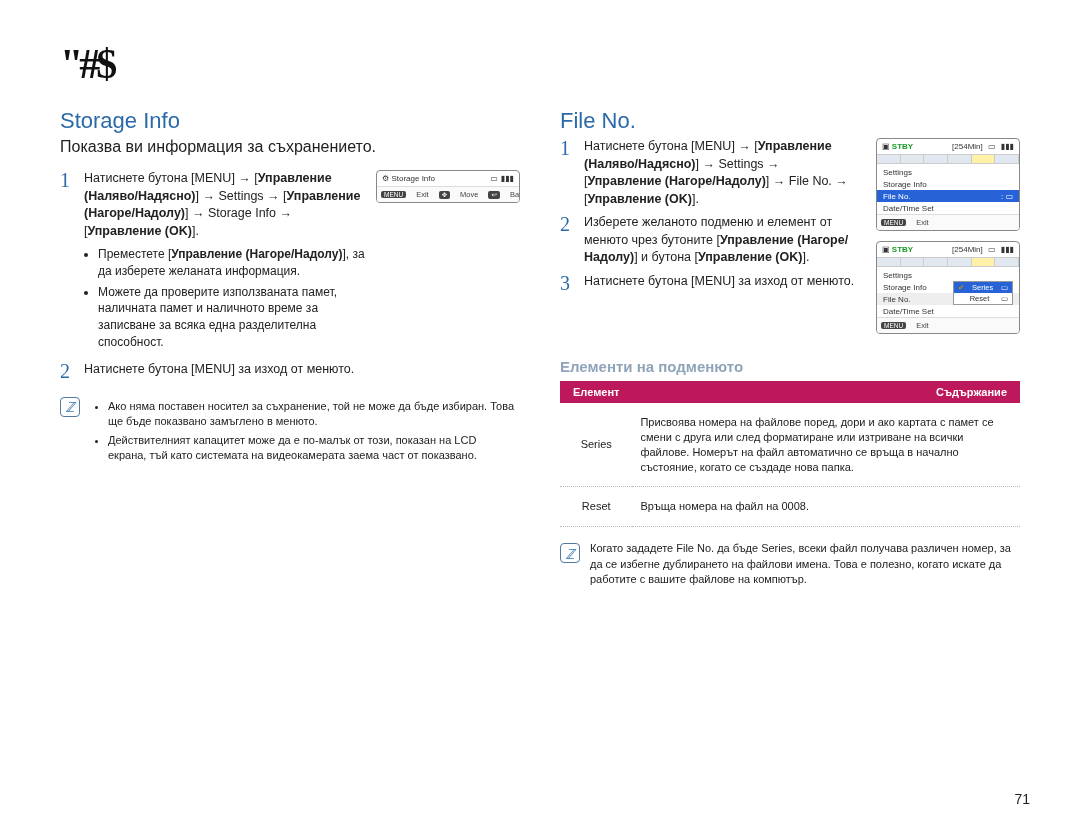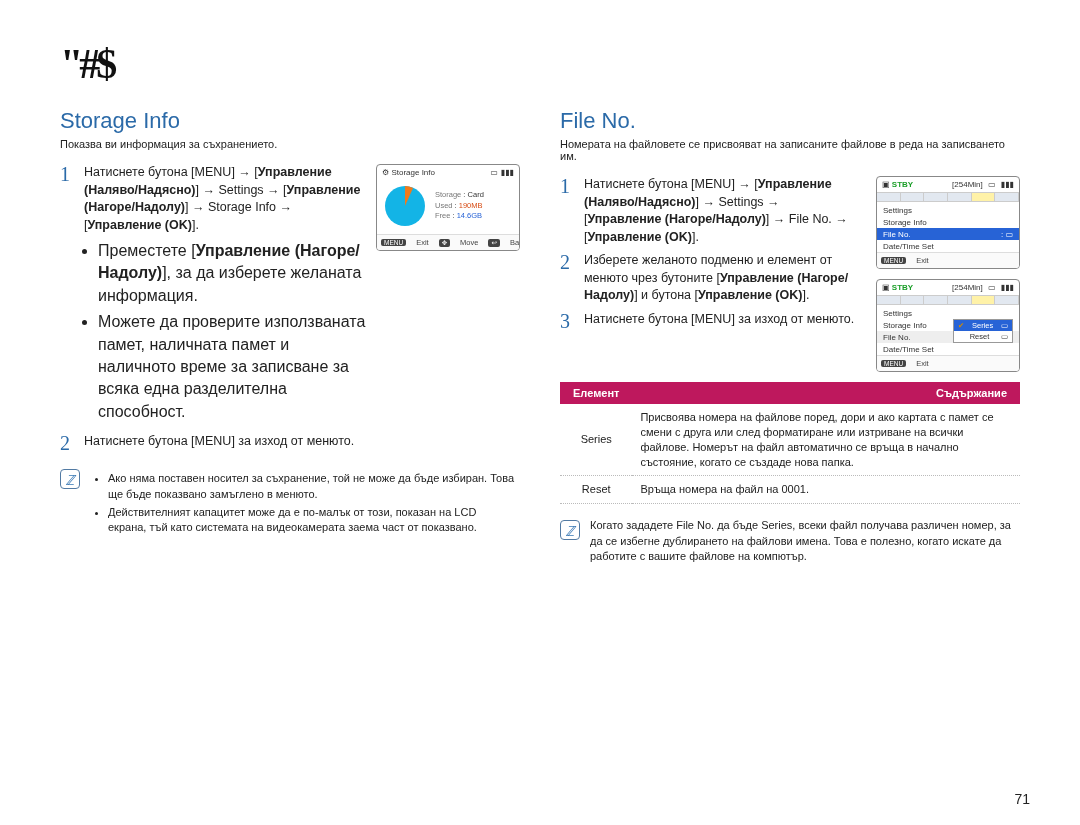--- a/index.html
+++ b/index.html
@@ -29,21 +29,21 @@
     flex: 1 1 50%;
     position: relative;
   }
   h2.sec {
     color: #2b6aa8;
     font-weight: 400;
     font-size: 22px;
     margin: 0 0 4px 0;
   }
   .subtitle {
-    font-size: 11px;
+    font-size: 16px;
     margin: 0 0 14px 0;
   }
   .step-row {
     display: flex;
     align-items: flex-start;
     gap: 10px;
     margin-bottom: 6px;
   }
   .step-num {
     font-family: "Times New Roman", serif;
@@ -58,21 +58,21 @@
     line-height: 1.4;
     flex: 1;
   }
   .step-body b { font-weight: 700; }
   ul.bul {
     margin: 6px 0 0 0;
     padding-left: 14px;
   }
   ul.bul li {
     list-style: disc;
-    font-size: 16px;
+    font-size: 12px;
     line-height: 1.4;
     margin-bottom: 4px;
   }
   .note-box {
     display: flex;
     gap: 10px;
     margin-top: 14px;
   }
   .note-icon {
     width: 20px; height: 20px;
@@ -109,21 +109,21 @@
     font-size: 11px;
   }
   table.sub-table thead th {
     background: #be185d;
     color: #fff;
     font-weight: 700;
     padding: 5px 13px;
     text-align: right;
   }
   table.sub-table td {
-    padding: 6px 8px;
+    padding: 12px 8px;
     border-bottom: 1px dotted #bbb;
     vertical-align: middle;
     line-height: 1.35;
   }
   table.sub-table td:first-child {
     text-align: center;
     width: 55px;
   }
 
   
@@ -227,31 +227,20 @@
   <div class="col">
     <h2 class="sec">Storage Info</h2>
     <p class="subtitle">Показва ви информация за съхранението.</p>
 
     <div style="float:right;margin-left:8px;">
       <div class="lcd pie">
         <div class="bar-top">
           <span>⚙ <span>Storage Info</span></span>
           <span class="right-icons"><span>▭</span><span>▮▮▮</span></span>
         </div>
-        <div class="pie-body">
-          <svg width="44" height="44" viewBox="0 0 44 44">
-            <circle cx="22" cy="22" r="20" fill="#13b4e6"></circle>
-            <path d="M22 22 L22 2 A20 20 0 0 1 30 4 Z" fill="#f07a1b"></path>
-          </svg>
-          <div class="legend">
-            <div><span class="lbl">Storage</span> : <span>Card</span></div>
-            <div><span class="lbl">Used</span> : <span class="used">190MB</span></div>
-            <div><span class="lbl">Free</span> : <span class="free">14.6GB</span></div>
-          </div>
-        </div>
         <div class="bar-bot">
           <span class="btnlbl">MENU</span>
           <span>Exit</span>
           <span class="btnlbl">✥</span>
           <span>Move</span>
           <span class="btnlbl">↩</span>
           <span>Back</span>
         </div>
       </div>
     </div>
@@ -276,21 +265,20 @@
       <div class="note-icon">ℤ</div>
       <ul class="note-list">
         <li>Ако няма поставен носител за съхранение, той не може да бъде избиран. Това ще бъде показвано замъглено в менюто.</li>
         <li>Действителният капацитет може да е по-малък от този, показан на LCD екрана, тъй като системата на видеокамерата заема част от показвано.</li>
       </ul>
     </div>
   </div>
 
   <div class="col">
     <h2 class="sec">File No.</h2>
-    <p class="subtitle">Номерата на файловете се присвояват на записаните файлове в реда на записването им.</p>
 
     <div class="right-screens">
 
       <div class="lcd">
         <div class="bar-top">
           <span><span>▣</span> <span class="stby">STBY</span></span>
           <span class="right-icons"><span>[254Min]</span> <span>▭</span> <span>▮▮▮</span></span>
         </div>
         <div class="tab-strip">
             <div></div>
@@ -381,35 +369,36 @@
     <div class="step-row">
       <div class="step-num">2</div>
       <div class="step-body" id="fn2-text">Изберете желаното подменю и елемент от менюто чрез бутоните [<b>Управление (Нагоре/Надолу)</b>] и бутона [<b>Управление (OK)</b>].</div>
     </div>
     <div class="step-row">
       <div class="step-num">3</div>
       <div class="step-body" id="fn3-text">Натиснете бутона [MENU] за изход от менюто.</div>
     </div>
     <div style="clear:both;"></div>
 
+    <div class="submenu-heading">Елементи на подменюто</div>
     <table class="sub-table">
       <thead>
         <tr>
           <th>Елемент</th>
           <th>Съдържание</th>
         </tr>
       </thead>
       <tbody>
         <tr>
           <td>Series</td>
           <td>Присвоява номера на файлове поред, дори и ако картата с памет се смени с друга или след форматиране или изтриване на всички файлове. Номерът на файл автоматично се връща в начално състояние, когато се създаде нова папка.</td>
         </tr>
         <tr>
           <td>Reset</td>
-          <td>Връща номера на файл на 0001.</td>
+          <td>Връща номера на файл на 0008.</td>
         </tr>
       </tbody>
     </table>
 
     <div class="note-box">
       <div class="note-icon">ℤ</div>
       <div class="note-text">Когато зададете File No. да бъде Series, всеки файл получава различен номер, за да се избегне дублирането на файлови имена. Това е полезно, когато искате да работите с вашите файлове на компютър.</div>
     </div>
   </div>
 </div>

